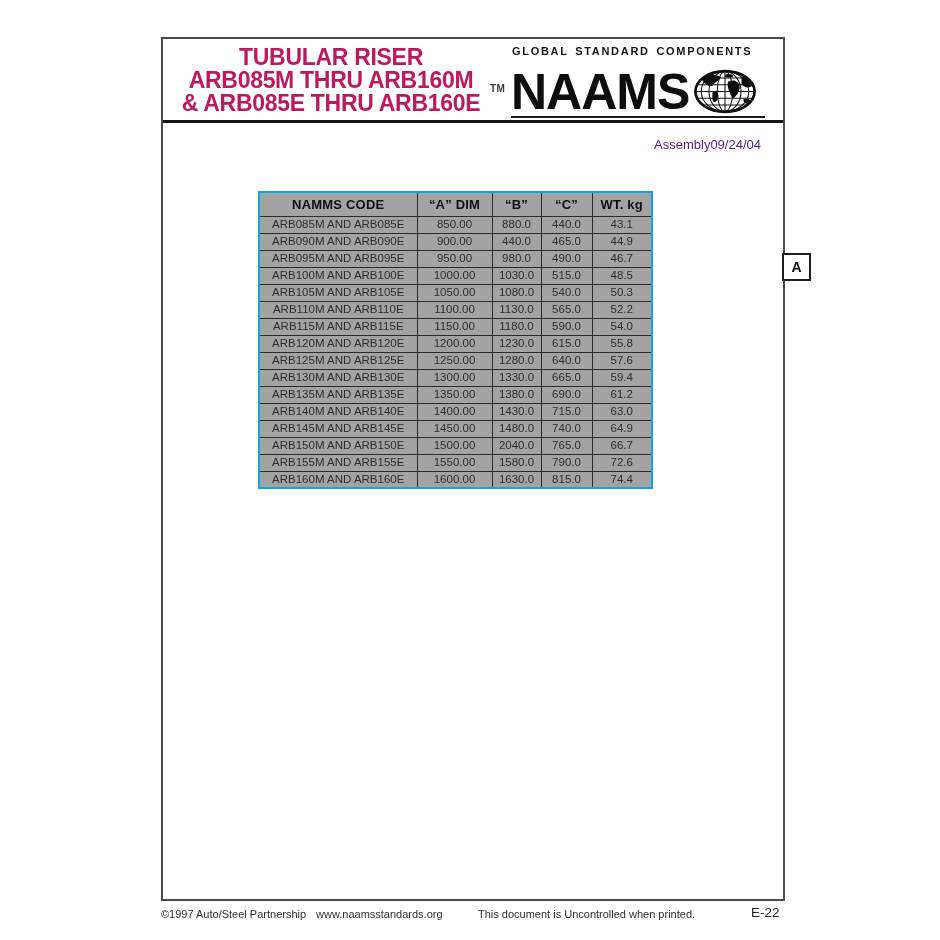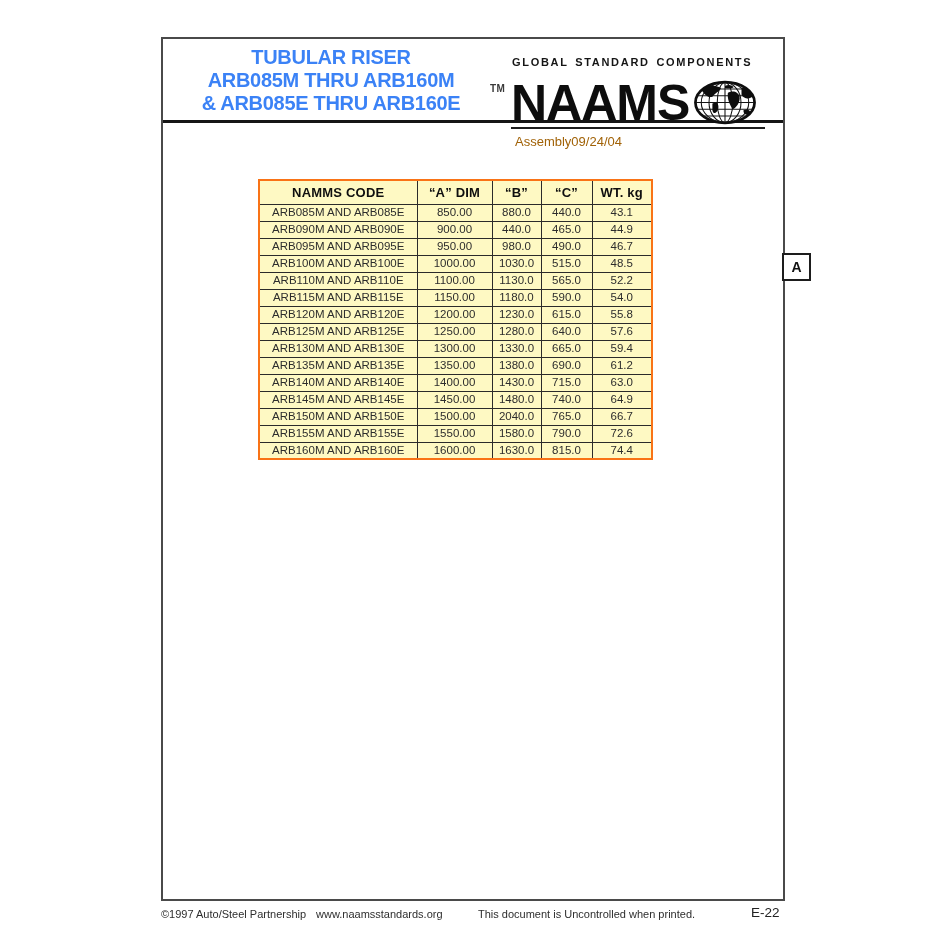--- a/index.html
+++ b/index.html
@@ -23,67 +23,67 @@
   }
   
   .header {
     position: absolute; left: 0; top: 0; width: 100%; height: 84px;
     border-bottom: 3px solid #151515;
   }
   .title {
     position: absolute; left: 2px; top: 7px; width: 332px;
     text-align: center;
     font-weight: bold;
-    font-size: 20px;
+    font-size: 23px;
     line-height: 23px;
     letter-spacing: -0.3px;
-    color: #3b82f6;
+    color: #be185d;
     white-space: nowrap;
   }
   .tm-title {
     position: absolute; left: 327px; top: 44px;
     font-size: 10px; font-weight: bold; color: #3a3a3a;
     letter-spacing: 0.5px;
   }
   .logo {
-    position: absolute; left: 348px; top: 17px; width: 256px;
+    position: absolute; left: 348px; top: 6px; width: 256px;
   }
   .tagline {
     font-size: 11px; font-weight: bold; color: #151515;
     letter-spacing: 1.7px; word-spacing: 2px; white-space: nowrap;
     padding-left: 1px;
   }
   .wordrow {
     display: flex; align-items: center; height: 45px; margin-top: 12px;
   }
   .wordmark {
     font-size: 50px; font-weight: bold; color: #0d0d0d;
     line-height: 42px; letter-spacing: -1px;
   }
   .globe { margin-left: 4px; flex: 0 0 auto; }
   .logo-rule { border-top: 2px solid #1c1c1c; margin-top: 2px; width: 254px; }
   .assembly-row {
-    display: flex; justify-content: flex-start;
-    width: 254px; padding: 5px 4px 0 4px;
-    font-size: 13px; color: #a16207;
+    display: flex; justify-content: flex-end;
+    width: 254px; padding: 19px 4px 0 4px;
+    font-size: 13px; color: #4c1d95;
   }
   
   .rev-box {
     position: absolute; left: 782px; top: 253px; width: 29px; height: 28px;
     border: 2px solid #1d1d1d; background: #ffffff;
     display: flex; align-items: center; justify-content: center;
     font-size: 14px; font-weight: bold; color: #111;
     z-index: 5;
   }
   
   table.spec {
-    position: absolute; left: 95px; top: 140px;
+    position: absolute; left: 95px; top: 152px;
     border-collapse: collapse;
-    border: 2px solid #f97316;
-    background: #fef9c3;
+    border: 2px solid #0ea5e9;
+    background: #a3a3a3;
     table-layout: fixed;
   }
   table.spec th, table.spec td {
     border: 1px solid #2b2b2b;
     text-align: center;
     vertical-align: middle;
     white-space: nowrap;
     overflow: hidden;
   }
   table.spec th {
@@ -200,20 +200,27 @@
             <td>46.7</td>
           </tr>
           <tr>
             <td>ARB100M AND ARB100E</td>
             <td>1000.00</td>
             <td>1030.0</td>
             <td>515.0</td>
             <td>48.5</td>
           </tr>
           <tr>
+            <td>ARB105M AND ARB105E</td>
+            <td>1050.00</td>
+            <td>1080.0</td>
+            <td>540.0</td>
+            <td>50.3</td>
+          </tr>
+          <tr>
             <td>ARB110M AND ARB110E</td>
             <td>1100.00</td>
             <td>1130.0</td>
             <td>565.0</td>
             <td>52.2</td>
           </tr>
           <tr>
             <td>ARB115M AND ARB115E</td>
             <td>1150.00</td>
             <td>1180.0</td>

